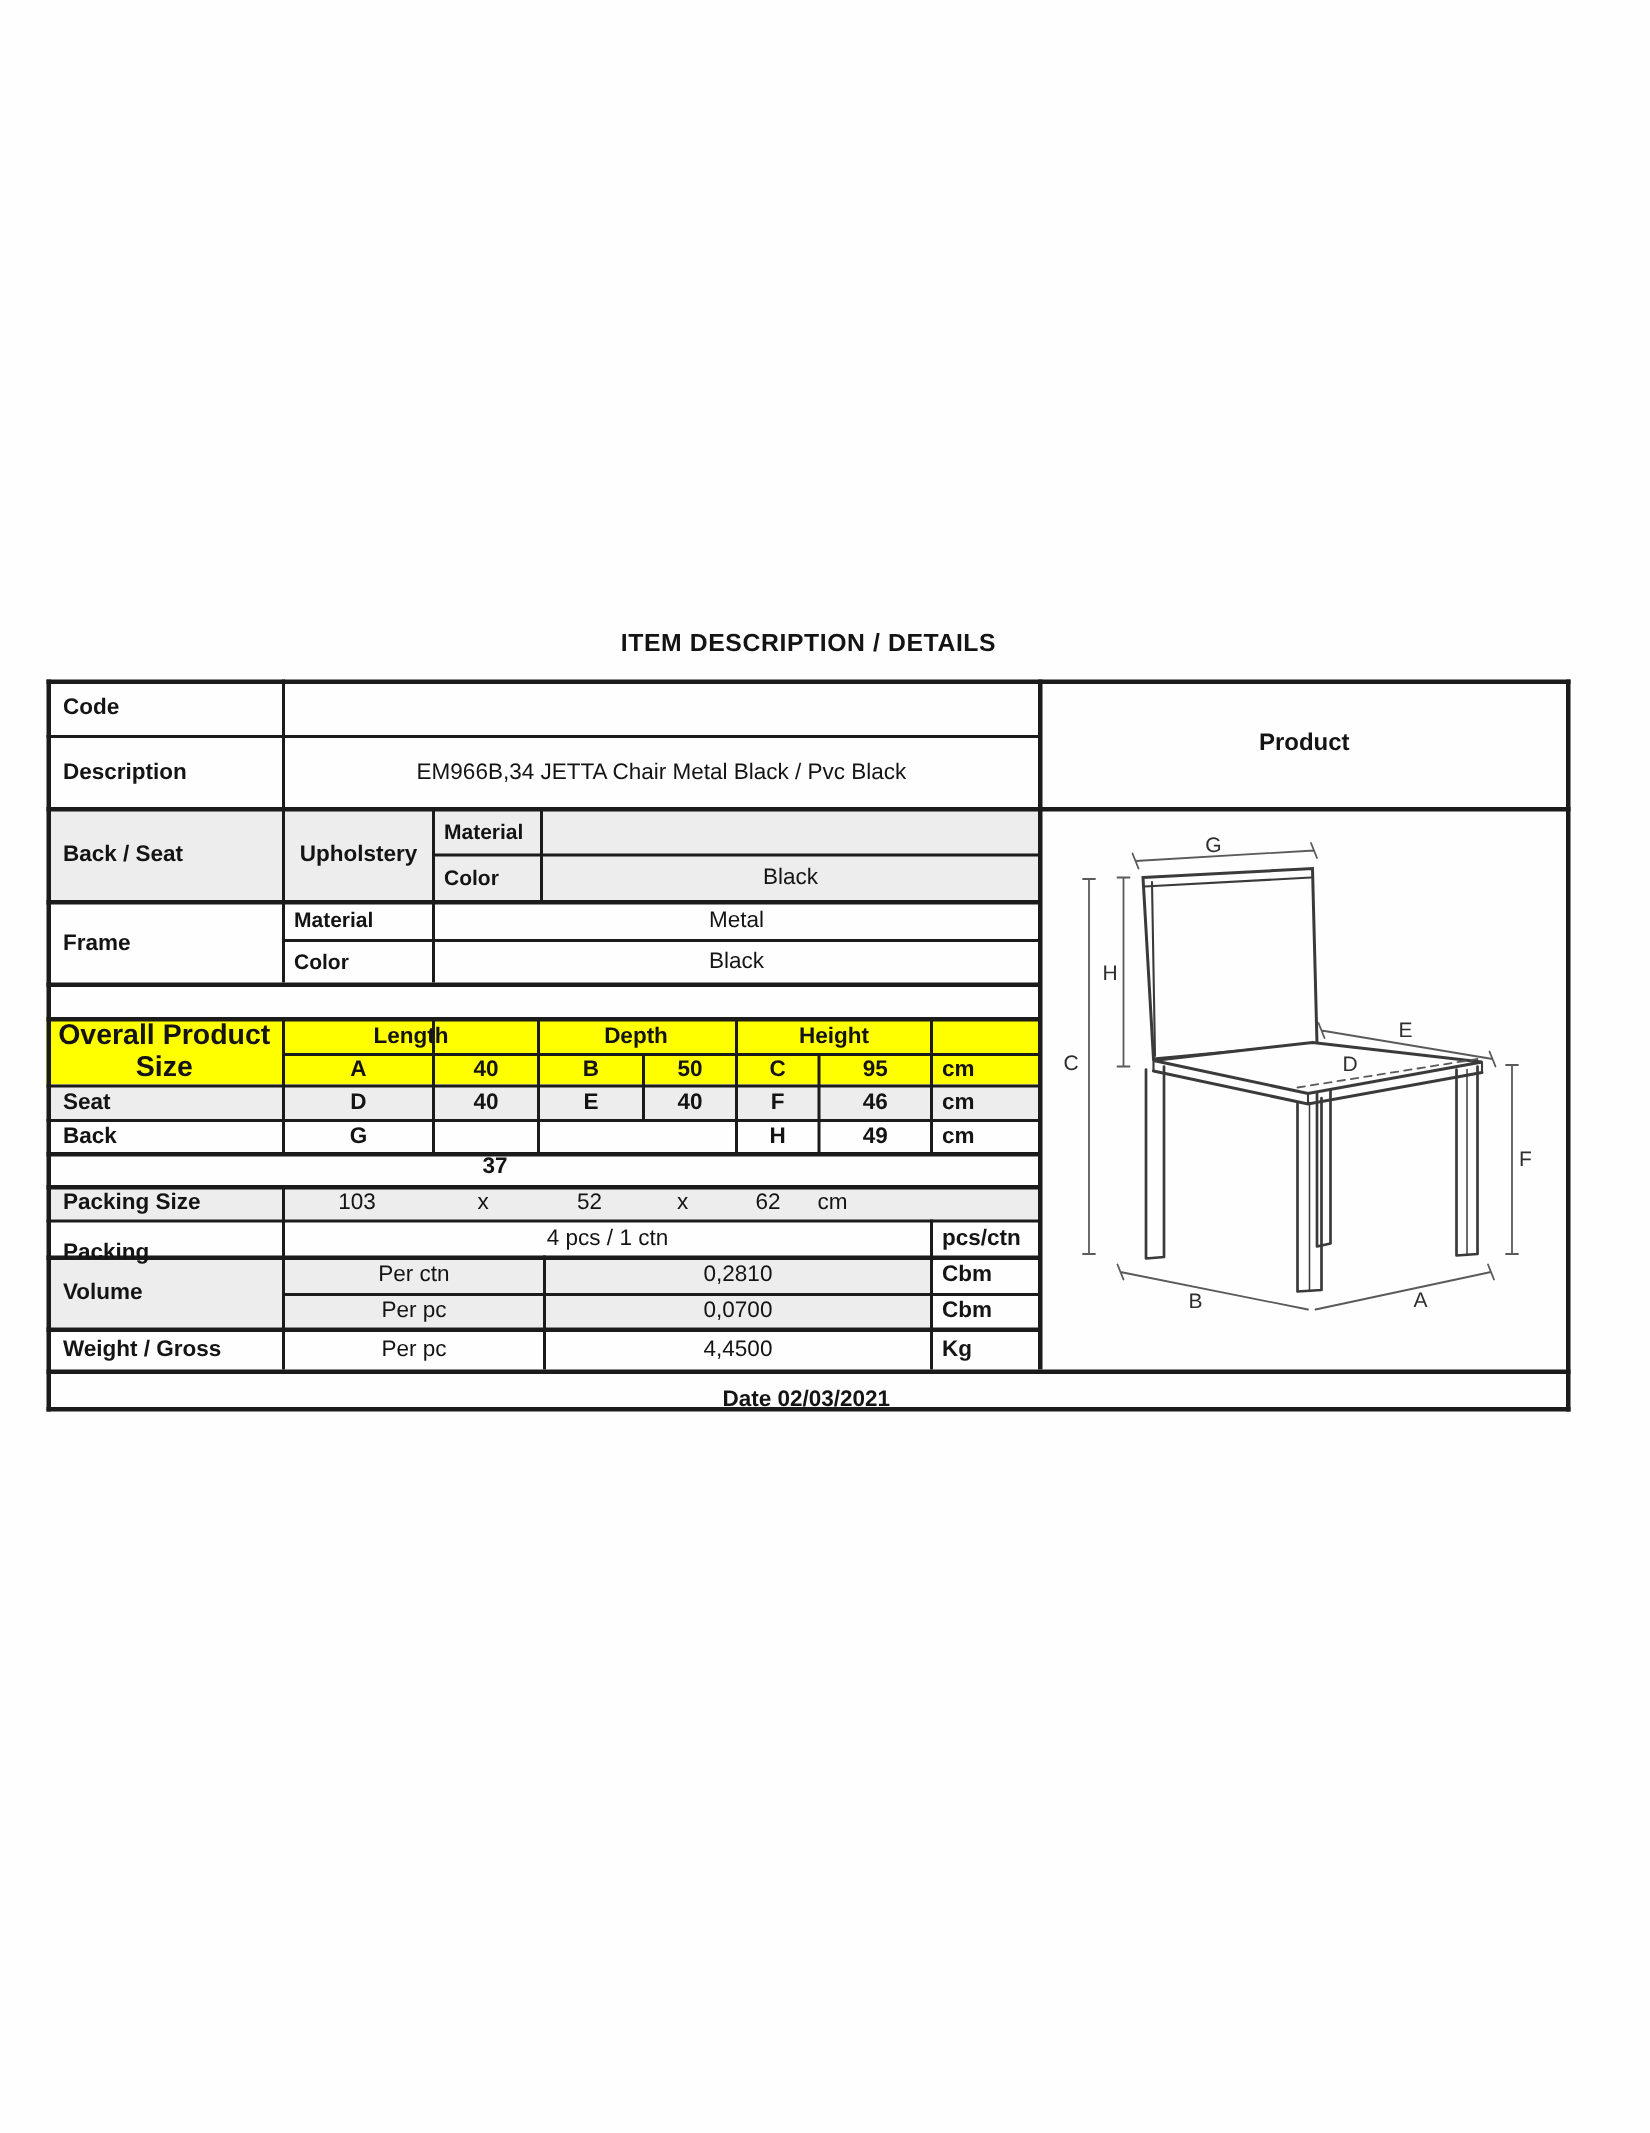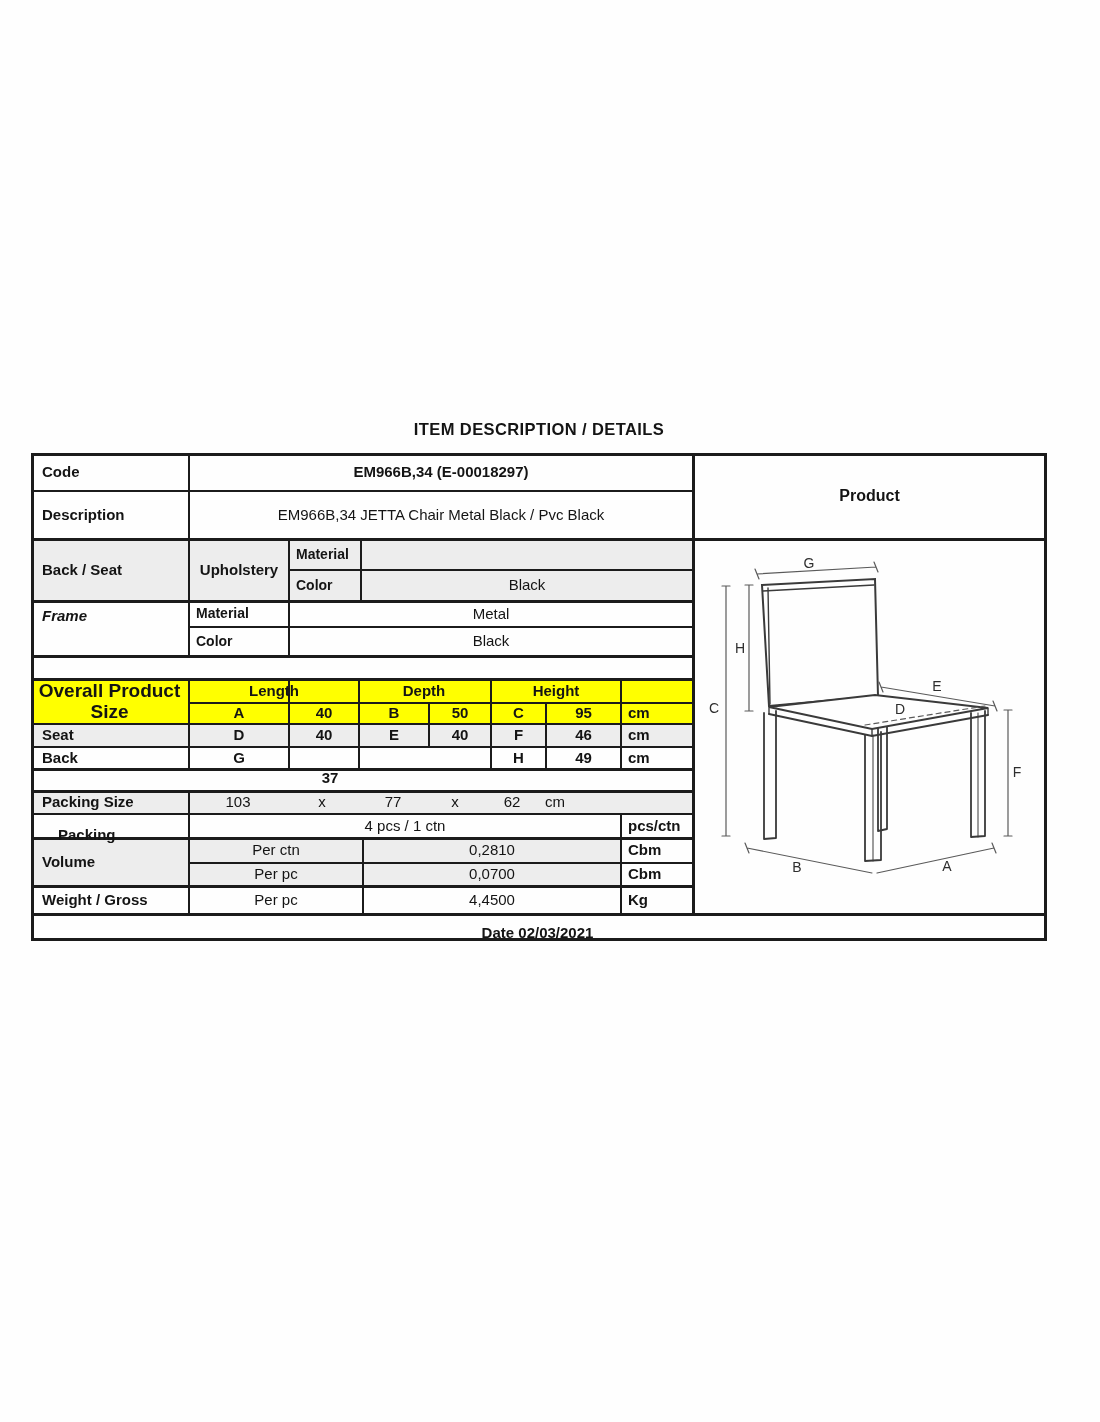--- a/index.html
+++ b/index.html
@@ -67,31 +67,30 @@
   <div class="vl" style="left:360px;top:538px;width:2px;height:62px;"></div>
   <div class="vl" style="left:358px;top:678px;width:2px;height:90px;"></div>
   <div class="vl" style="left:428px;top:702px;width:2px;height:44px;"></div>
   <div class="vl" style="left:490px;top:678px;width:2px;height:90px;"></div>
   <div class="vl" style="left:545px;top:702px;width:2px;height:66px;"></div>
   <div class="vl" style="left:620px;top:678px;width:2px;height:90px;"></div>
   <div class="vl" style="left:620px;top:813px;width:2px;height:100px;"></div>
   <div class="vl" style="left:362px;top:837px;width:2px;height:76px;"></div>
 
   <div class="cell lft b" style="left:34px;top:455px;width:150px;height:35px;">Code</div>
-  <div class="cell ctr b" style="left:190px;top:455px;width:502px;height:35px;">EM966B,34 (E-00018297)</div>
   <div class="cell lft b" style="left:34px;top:492px;width:150px;height:46px;">Description</div>
   <div class="cell ctr" style="left:190px;top:492px;width:502px;height:46px;">EM966B,34 JETTA Chair Metal Black / Pvc Black</div>
 
   <div class="cell lft b" style="left:34px;top:541px;width:150px;height:59px;">Back / Seat</div>
   <div class="cell ctr b" style="left:190px;top:541px;width:98px;height:59px;">Upholstery</div>
   <div class="cell lft b sm" style="left:290px;top:540px;width:70px;height:29px;padding-left:6px;">Material</div>
   <div class="cell lft b sm" style="left:290px;top:571px;width:70px;height:29px;padding-left:6px;">Color</div>
   <div class="cell ctr" style="left:362px;top:571px;width:330px;height:29px;">Black</div>
 
-  <div class="cell lft b" style="left:34px;top:590px;width:150px;height:52px;font-style:italic;">Frame</div>
+  <div class="cell lft b" style="left:34px;top:603px;width:150px;height:52px;">Frame</div>
   <div class="cell lft b sm" style="left:190px;top:602px;width:96px;height:24px;padding-left:6px;">Material</div>
   <div class="cell ctr" style="left:290px;top:602px;width:402px;height:24px;">Metal</div>
   <div class="cell lft b sm" style="left:190px;top:628px;width:96px;height:27px;padding-left:6px;">Color</div>
   <div class="cell ctr" style="left:290px;top:628px;width:402px;height:27px;">Black</div>
 
   <div class="twolines">
     <span>Overall Product</span>
     <span>Size</span>
   </div>
   <div class="cell ctr b" style="left:190px;top:680px;width:168px;height:22px;">Length</div>
@@ -118,26 +117,26 @@
   <div class="cell lft b" style="left:34px;top:748px;width:150px;height:20px;">Back</div>
   <div class="cell ctr b" style="left:190px;top:748px;width:98px;height:20px;">G</div>
   <div class="cell ctr b" style="left:290px;top:768px;width:80px;height:20px;">37</div>
   <div class="cell ctr b" style="left:492px;top:748px;width:53px;height:20px;">H</div>
   <div class="cell ctr b" style="left:547px;top:748px;width:73px;height:20px;">49</div>
   <div class="cell lft b" style="left:622px;top:748px;width:70px;height:20px;padding-left:6px;">cm</div>
 
   <div class="cell lft b" style="left:34px;top:792px;width:150px;height:21px;">Packing Size</div>
   <div class="cell ctr" style="left:208px;top:792px;width:60px;height:21px;">103</div>
   <div class="cell ctr" style="left:292px;top:792px;width:60px;height:21px;">x</div>
-  <div class="cell ctr" style="left:363px;top:792px;width:60px;height:21px;">77</div>
+  <div class="cell ctr" style="left:363px;top:792px;width:60px;height:21px;">52</div>
   <div class="cell ctr" style="left:425px;top:792px;width:60px;height:21px;">x</div>
   <div class="cell ctr" style="left:482px;top:792px;width:60px;height:21px;">62</div>
   <div class="cell ctr" style="left:527px;top:792px;width:56px;height:21px;">cm</div>
 
-  <div class="cell lft b" style="left:34px;top:815px;width:150px;height:40px;margin-left:16px;">Packing</div>
+  <div class="cell lft b" style="left:34px;top:815px;width:150px;height:40px;">Packing</div>
   <div class="cell ctr" style="left:190px;top:815px;width:430px;height:22px;">4 pcs / 1 ctn</div>
   <div class="cell lft b" style="left:622px;top:815px;width:70px;height:22px;padding-left:6px;">pcs/ctn</div>
 
   <div class="cell lft b" style="left:34px;top:839px;width:150px;height:46px;">Volume</div>
   <div class="cell ctr" style="left:190px;top:839px;width:172px;height:23px;">Per ctn</div>
   <div class="cell ctr" style="left:364px;top:839px;width:256px;height:23px;">0,2810</div>
   <div class="cell lft b" style="left:622px;top:839px;width:70px;height:23px;padding-left:6px;">Cbm</div>
   <div class="cell ctr" style="left:190px;top:864px;width:172px;height:21px;">Per pc</div>
   <div class="cell ctr" style="left:364px;top:864px;width:256px;height:21px;">0,0700</div>
   <div class="cell lft b" style="left:622px;top:864px;width:70px;height:21px;padding-left:6px;">Cbm</div>

